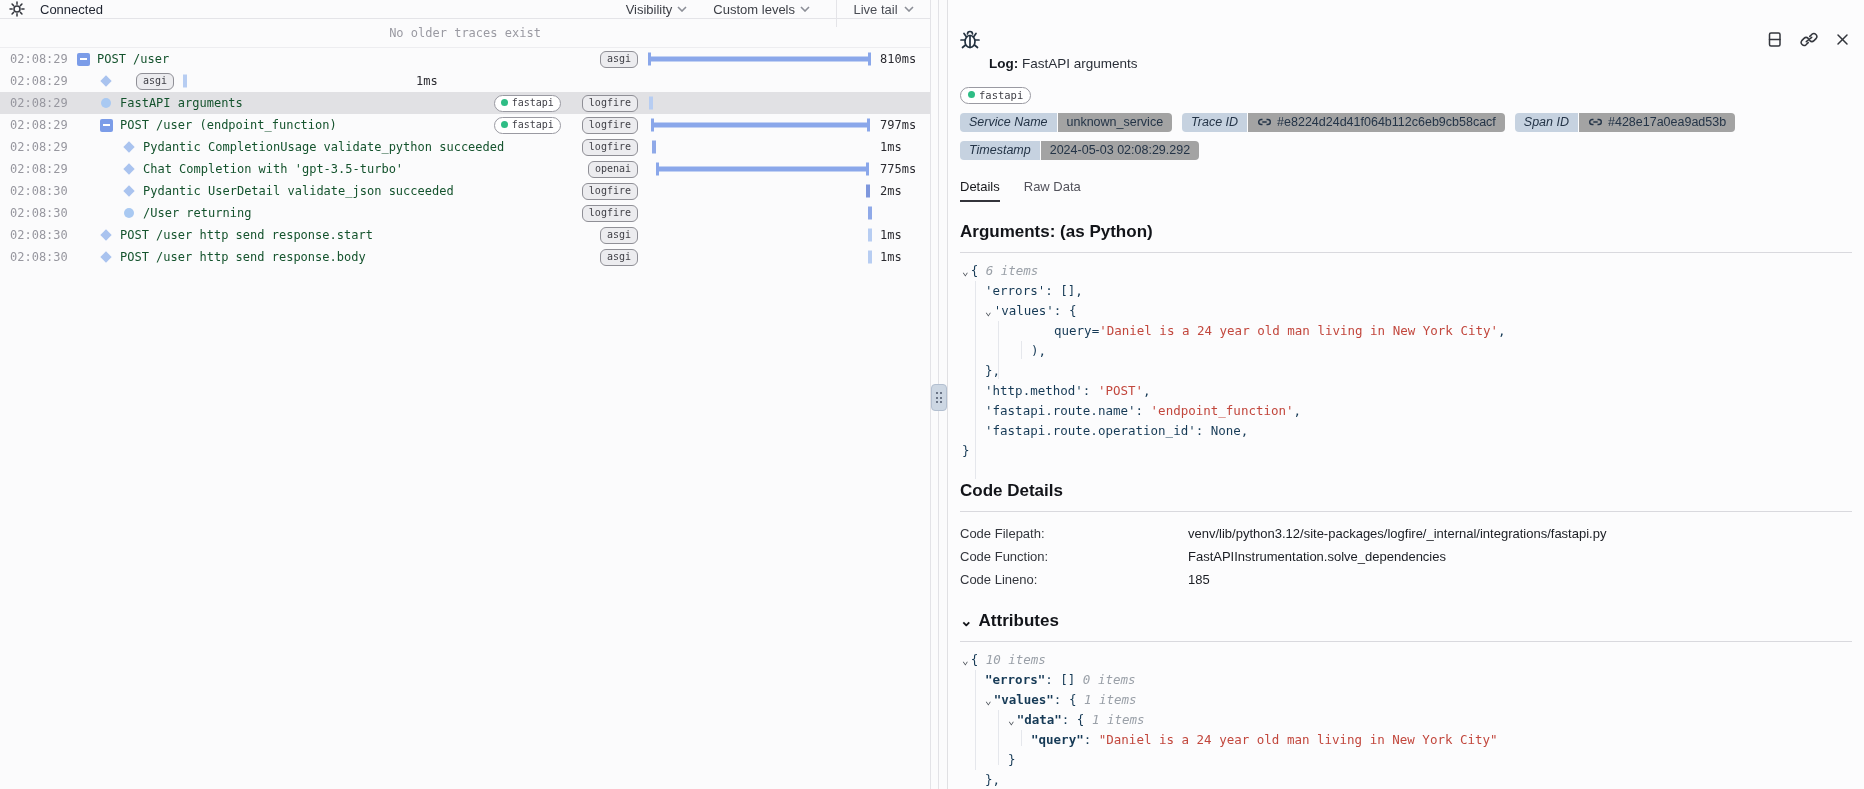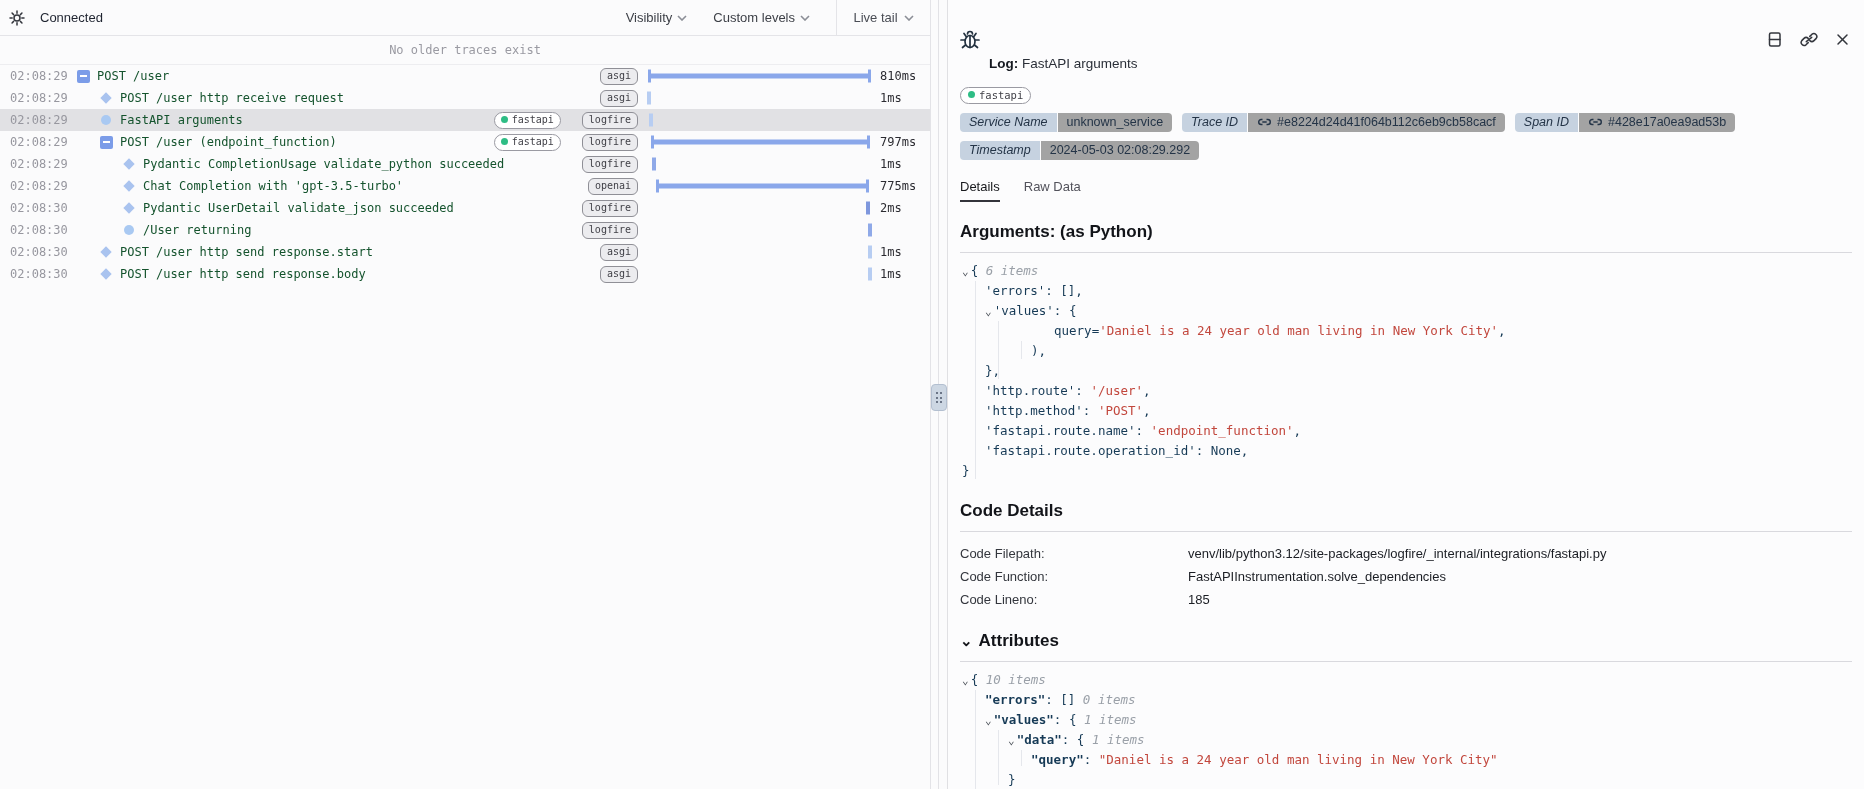--- a/index.html
+++ b/index.html
@@ -3,21 +3,21 @@
 <meta charset="utf-8">
 <style>
   * { margin:0; padding:0; box-sizing:border-box; }
   html,body { width:1864px; height:789px; overflow:hidden; background:#fbfbfc;
     font-family:"Liberation Sans", sans-serif; }
   .mono { font-family:"DejaVu Sans Mono", monospace; }
 
   
   .left-panel { position:absolute; left:0; top:0; width:931px; height:789px;
     border-right:1px solid #e3e3e7; background:#fbfbfc; }
-  .left-header { height:36px; display:flex; align-items:center;
+  .left-header { height:19px; display:flex; align-items:center;
     border-bottom:1px solid #e4e4e8; }
   .gear-btn { width:34px; display:flex; justify-content:center; align-items:center; cursor:pointer; }
   .status-text { font-size:13px; color:#1f2430; margin-left:6px; }
   .header-spacer { flex:1; }
   .menu-item { display:flex; align-items:center; gap:5px; font-size:13px; color:#3c3f46;
     margin-right:26px; cursor:pointer; white-space:nowrap; }
   .live-tail-btn { height:36px; width:94px; display:flex; align-items:center; justify-content:center;
     gap:6px; font-size:13px; color:#4a4d55; border-left:1px solid #e4e4e8; cursor:pointer; }
   .chev-svg { width:10px; height:6px; stroke:#8b8e96; stroke-width:1.6; fill:none; }
 
@@ -175,21 +175,20 @@
     <span class="t-track">
       <span class="t-bar bar-range" style="left: 1%; background: rgb(138, 167, 234); width: 97.5%;"></span>
     </span>
     <span class="t-dur">810ms</span>
   </div>
 
   <div class="trow">
     <span class="t-time">02:08:29</span>
     <span class="t-indent" style="width: 23px;"></span>
     <span class="t-icon ic-diamond"></span>
-    <span class="t-name">POST /user http receive request</span>
     <span class="t-badges">
           <span class="badge">asgi</span>
         </span>
     <span class="t-track">
       <span class="t-bar bar-tick" style="left: 0.5%; background: rgb(183, 205, 242);"></span>
     </span>
     <span class="t-dur">1ms</span>
   </div>
 
   <div class="trow selected">
@@ -404,21 +403,20 @@
   <div class="ctree" id="args-tree">
     <div class="guide" style="left:27px; top:28px; height:198px;"></div>
     <div class="guide" style="left:50px; top:68px; height:58px;"></div>
     <div class="guide" style="left:73px; top:88px; height:18px;"></div>
   <div class="cline" style="padding-left: 14px;"><span class="tk-chev">⌄</span><span class="tk-punct">{ </span><span class="tk-it">6 items</span></div>
       <div class="cline" style="padding-left: 37px;"><span class="tk-key">'errors'</span><span class="tk-punct">: [],</span></div>
       <div class="cline" style="padding-left: 37px;"><span class="tk-chev">⌄</span><span class="tk-key">'values'</span><span class="tk-punct">: {</span></div>
       <div class="cline" style="padding-left: 106px;"><span class="tk-plain">query=</span><span class="tk-str">'Daniel is a 24 year old man living in New York City'</span><span class="tk-punct">,</span></div>
       <div class="cline" style="padding-left: 83px;"><span class="tk-punct">),</span></div>
       <div class="cline" style="padding-left: 37px;"><span class="tk-punct">},</span></div>
-      <div class="cline" style="padding-left: 37px;"><span class="tk-key">'http.route'</span><span class="tk-punct">: </span><span class="tk-str">'/user'</span><span class="tk-punct">,</span></div>
       <div class="cline" style="padding-left: 37px;"><span class="tk-key">'http.method'</span><span class="tk-punct">: </span><span class="tk-str">'POST'</span><span class="tk-punct">,</span></div>
       <div class="cline" style="padding-left: 37px;"><span class="tk-key">'fastapi.route.name'</span><span class="tk-punct">: </span><span class="tk-str">'endpoint_function'</span><span class="tk-punct">,</span></div>
       <div class="cline" style="padding-left: 37px;"><span class="tk-key">'fastapi.route.operation_id'</span><span class="tk-punct">: None,</span></div>
       <div class="cline" style="padding-left: 14px;"><span class="tk-punct">}</span></div>
     </div>
 
   <div class="section-heading">Code Details</div>
   <div class="hr"></div>
   <div class="cd-rows">
     <div class="cd-row">

